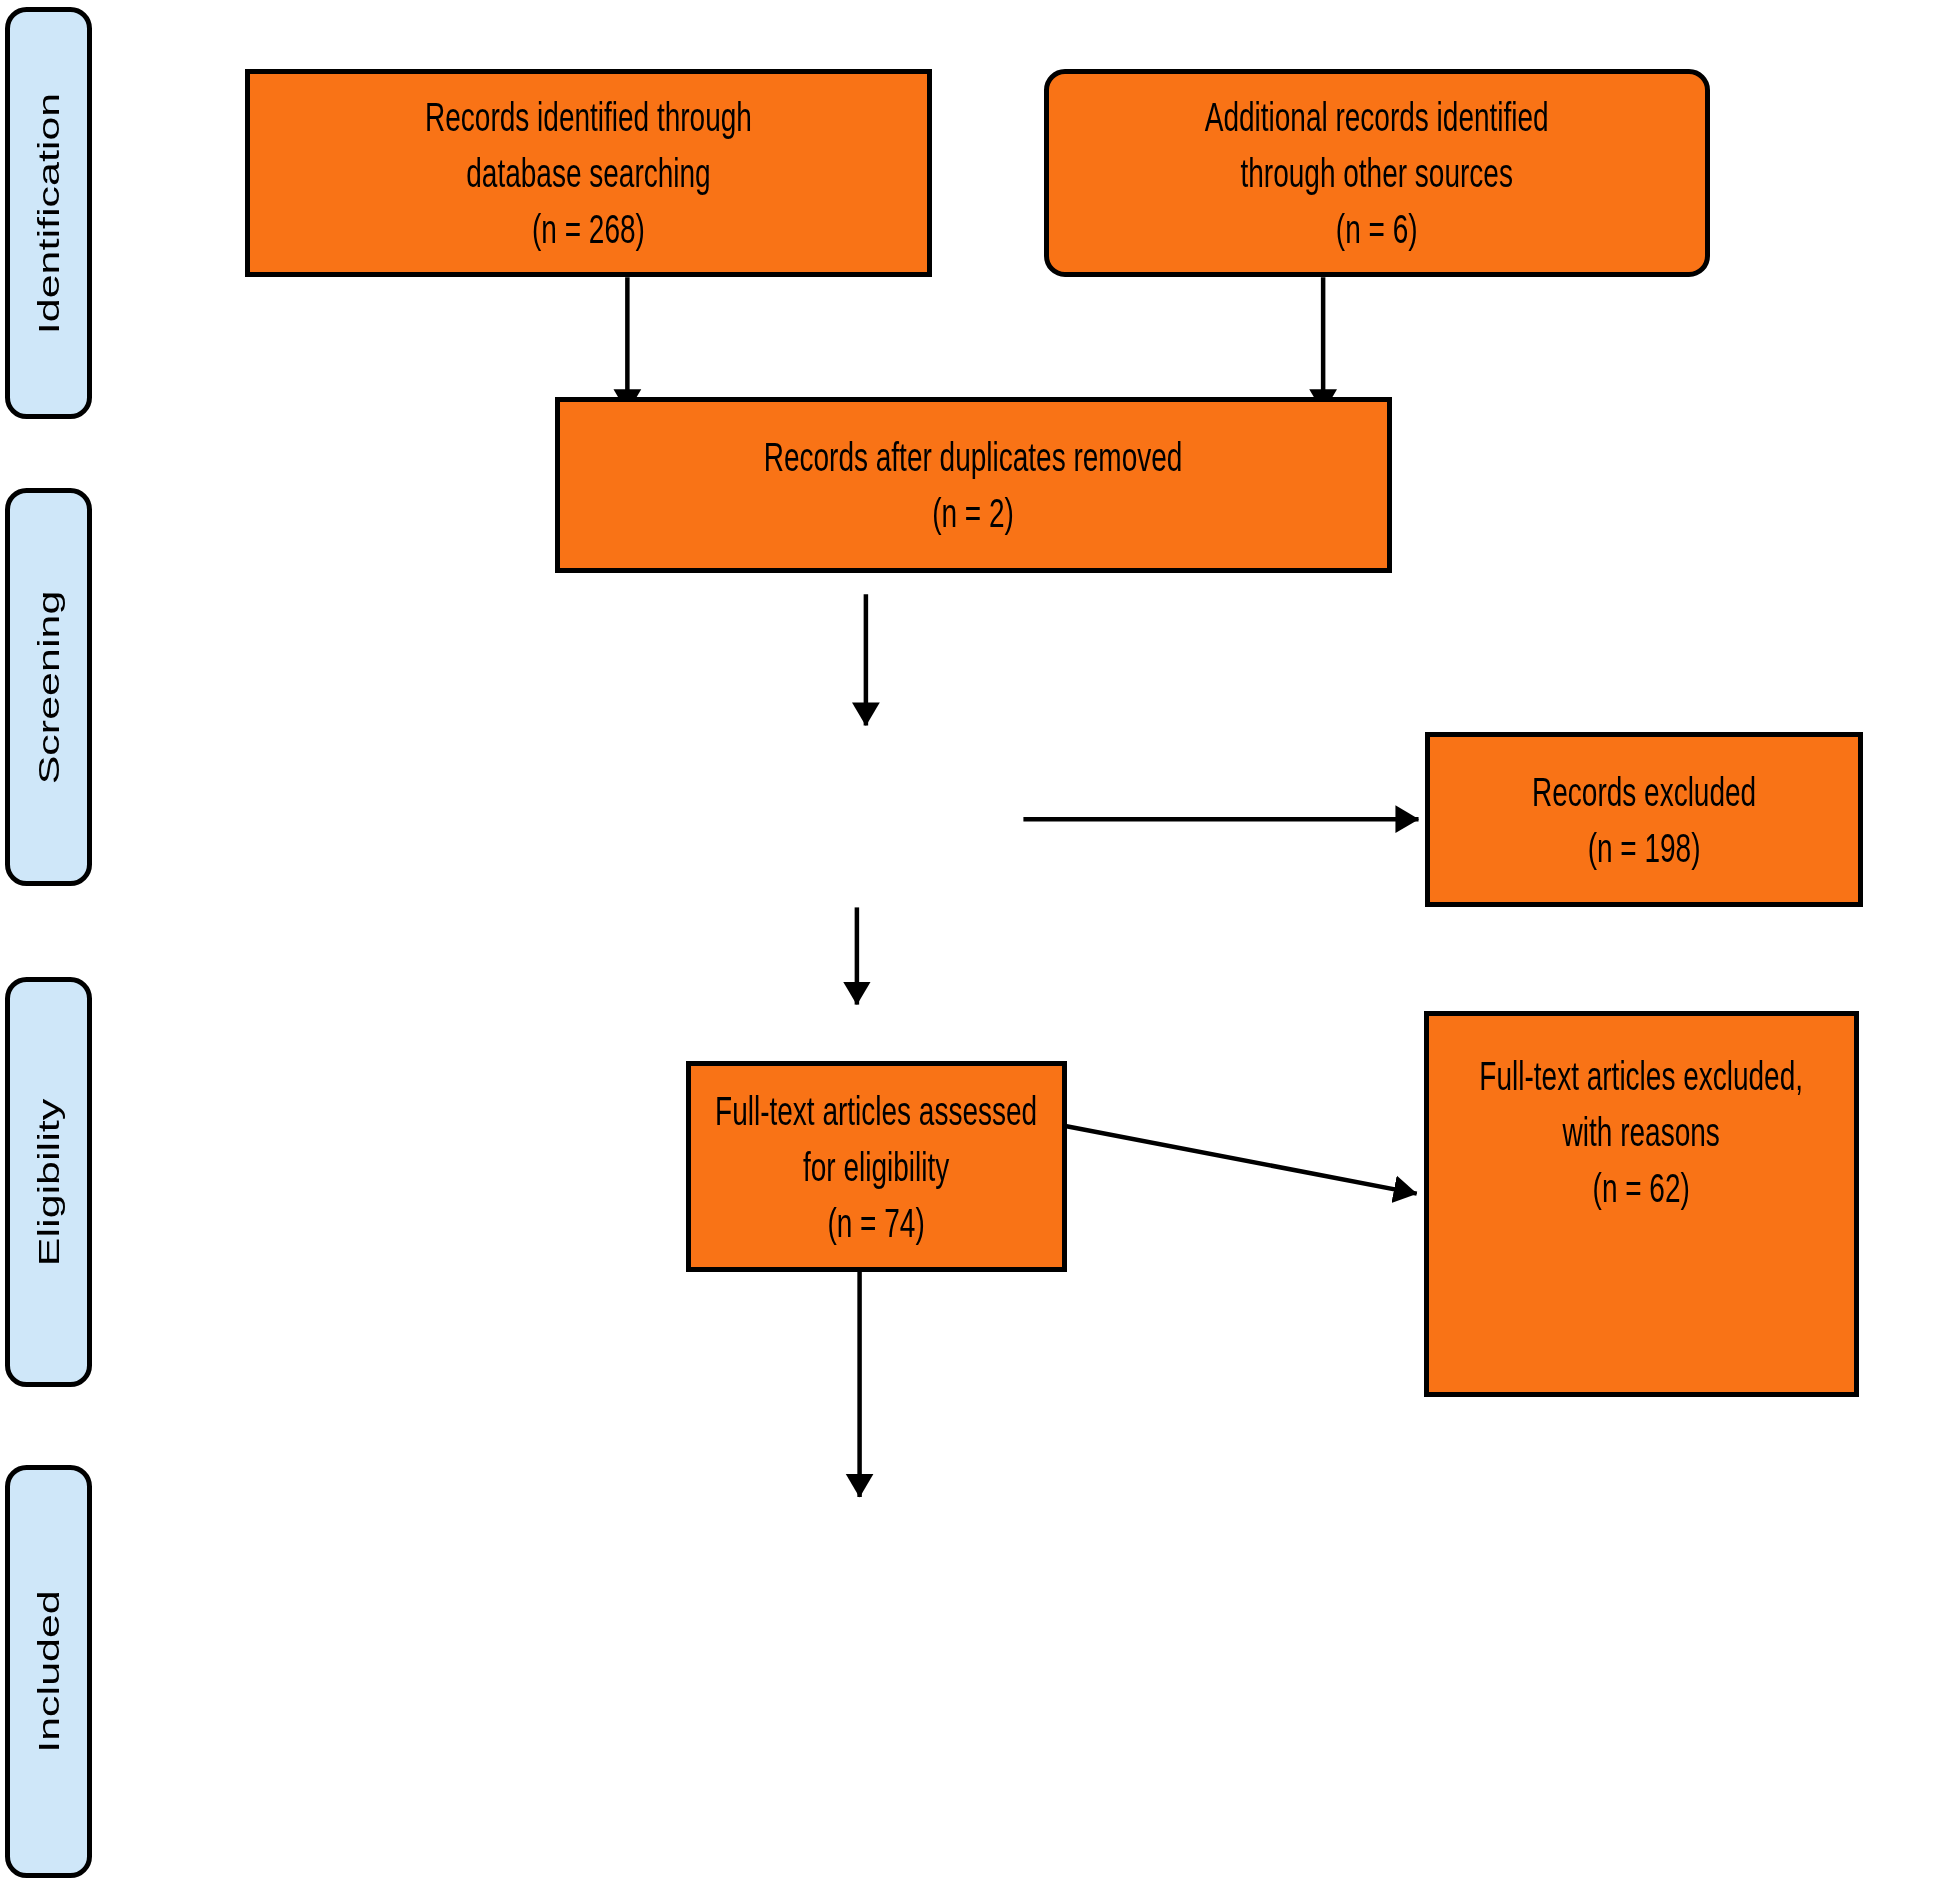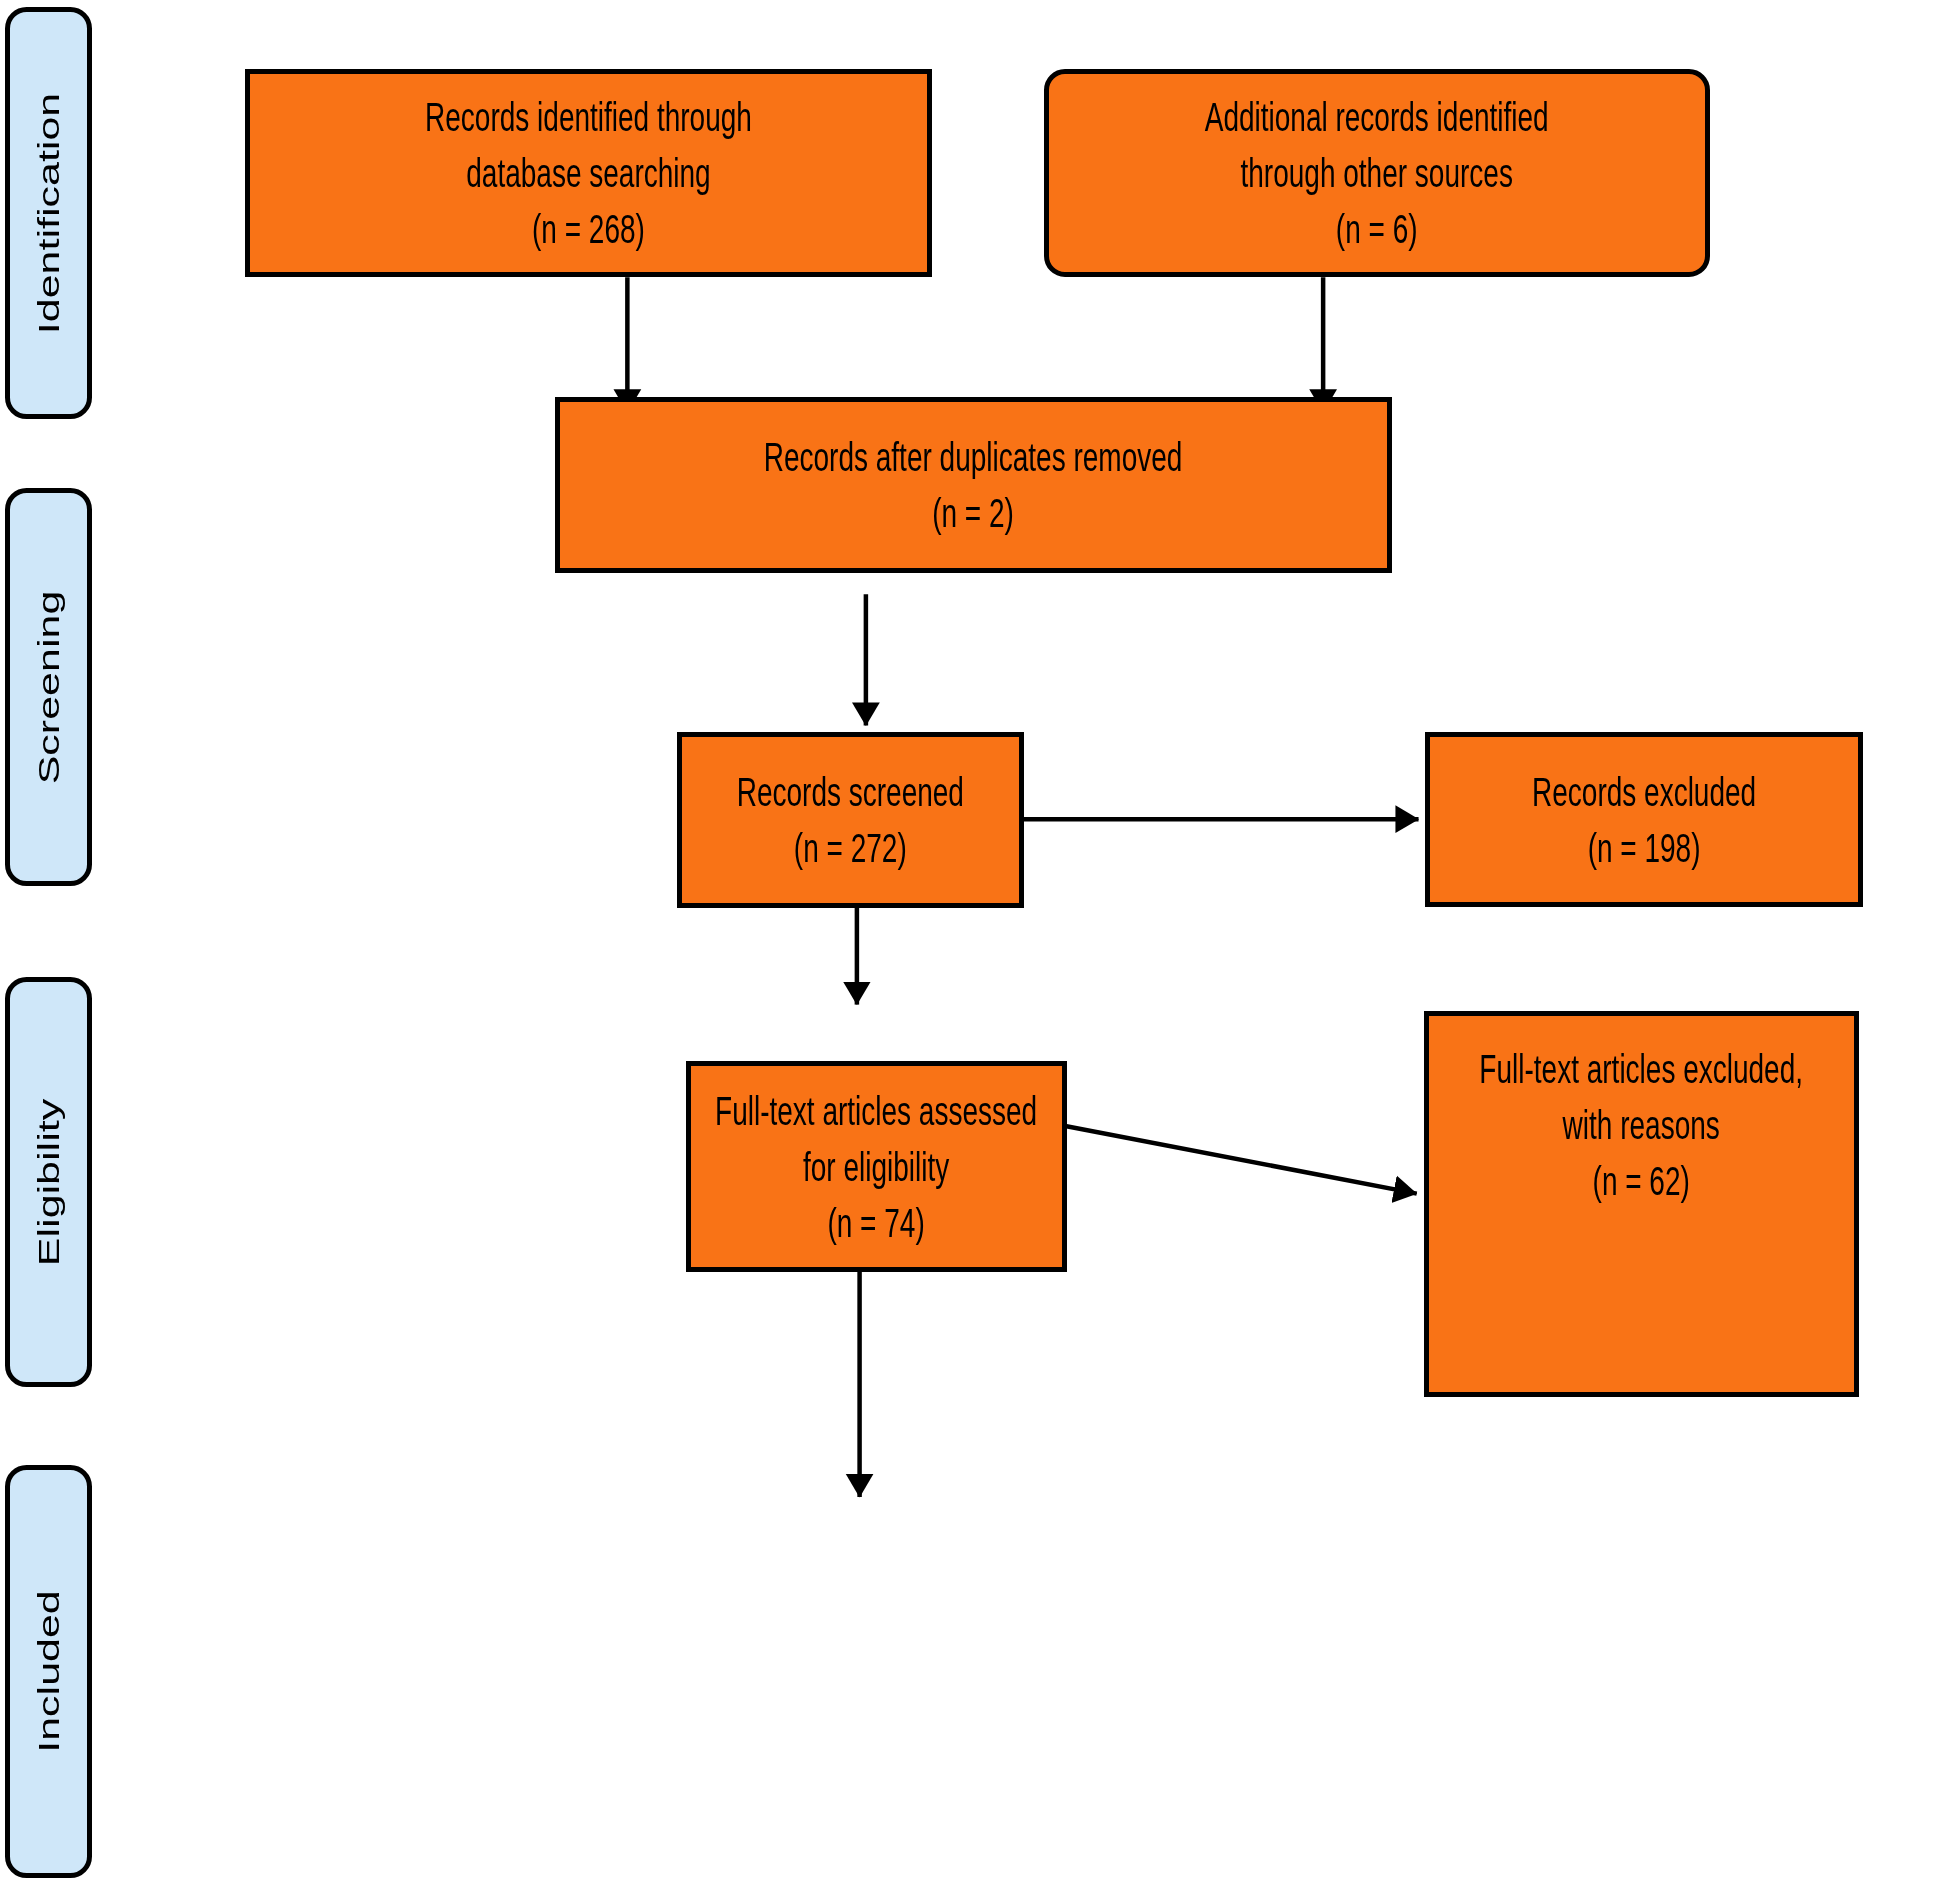--- a/index.html
+++ b/index.html
@@ -59,21 +59,21 @@
     transform-origin: 50% 50%;
     text-align: center;
     font-size: 40px;
     line-height: 56px;
   }
   .fbox .box-line, .fbox .box-count {
     white-space: nowrap;
   }
   .fbox.top-aligned {
     justify-content: flex-start;
-    padding-top: 25px;
+    padding-top: 32px;
   }
 </style>
 </head>
 <body>
 
 <div class="canvas">
 
   <svg class="arrow-layer" viewBox="0 0 2172 2094" xmlns="http://www.w3.org/2000/svg">
     <defs>
       <marker id="arrowhead" viewBox="0 0 6 6.5" markerWidth="5.7" markerHeight="6.7" refX="5.4" refY="3.25" orient="auto" markerUnits="strokeWidth">
@@ -118,26 +118,20 @@
     </div>
   </div>
 
   <div class="fbox" style="left:555px; top:397px; width:837px; height:176px;">
     <div class="box-text">
       <div class="box-line">Records after duplicates removed</div>
       <div class="box-count">(n = 2)</div>
     </div>
   </div>
 
-  <div class="fbox" style="left:677px; top:732px; width:347px; height:176px;">
-    <div class="box-text">
-      <div class="box-line">Records screened</div>
-      <div class="box-count">(n = 272)</div>
-    </div>
-  </div>
 
   <div class="fbox" style="left:1425px; top:732px; width:438px; height:175px;">
     <div class="box-text">
       <div class="box-line">Records excluded</div>
       <div class="box-count">(n = 198)</div>
     </div>
   </div>
 
   <div class="fbox" style="left:686px; top:1061px; width:381px; height:211px;">
     <div class="box-text">

